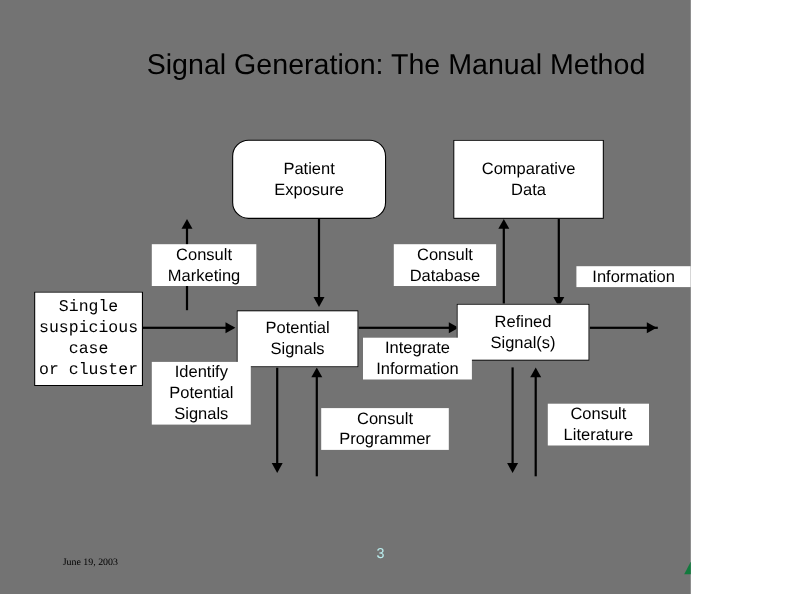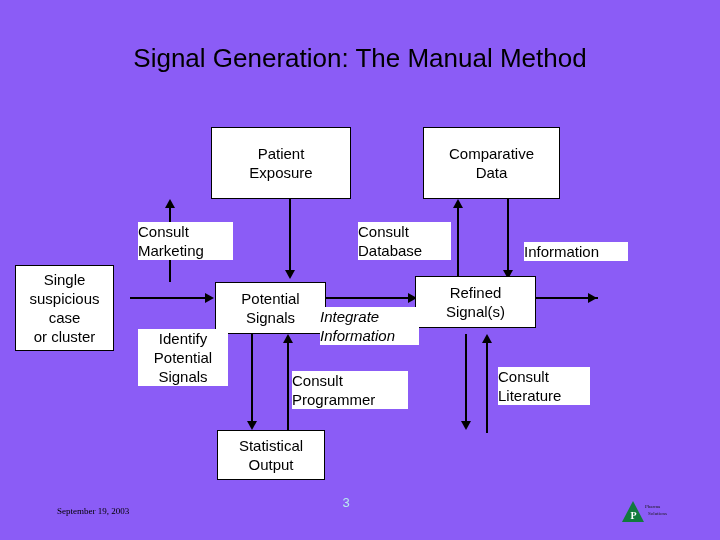--- a/index.html
+++ b/index.html
@@ -2,23 +2,23 @@
 <html><head>
 <meta charset="utf-8">
 <style>
   html, body {
     margin: 0;
     padding: 0;
     background: #ffffff;
   }
   #slide {
     position: relative;
-    width: 720px;
+    width: 628px;
     height: 540px;
-    background: #8b5cf6;
+    background: #737373;
     overflow: hidden;
     font-family: "Liberation Sans", sans-serif;
     color: #000000;
   }
 
   
   .slide-title {
     position: absolute;
     left: 0;
     top: 42px;
@@ -47,21 +47,21 @@
     white-space: pre-line;
     z-index: 3;
   }
 
   
   .label {
     position: absolute;
     font-size: 15px;
     line-height: 19px;
     color: #000000;
-    text-align: left;
+    text-align: center;
     white-space: pre-line;
     background: #ffffff;
     z-index: 4;
   }
   .label.left { text-align: center; }
 
   
   .vline {
     position: absolute;
     width: 0;
@@ -191,64 +191,62 @@
 
   <div class="vline" style="left:287px; top:341px; height:92px;"></div>
   <div class="arrow-up" style="left:283px; top:334px;"></div>
 
   <div class="vline" style="left:465px; top:334px; height:88px;"></div>
   <div class="arrow-down" style="left:461px; top:421px;"></div>
 
   <div class="vline" style="left:486px; top:341px; height:92px;"></div>
   <div class="arrow-up" style="left:482px; top:334px;"></div>
 
-  <div class="box" style="left:211px; top:127px; width:140px; height:72px;">Patient
+  <div class="box" style="left:211px; top:127px; width:140px; height:72px;border-radius:15px;">Patient
 Exposure</div>
 
-  <div class="box" style="left:423px; top:127px; width:137px; height:72px;">Comparative
+  <div class="box" style="left:412px; top:127px; width:137px; height:72px;">Comparative
 Data</div>
 
-  <div class="box" style="left:15px; top:265px; width:99px; height:86px;">Single
+  <div class="box" style="left:31px; top:265px; width:99px; height:86px;font-family:Liberation Mono, monospace;">Single
 suspicious
 case
 or cluster</div>
 
   <div class="box" style="left:215px; top:282px; width:111px; height:52px;">Potential
 Signals</div>
 
   <div class="box" style="left:415px; top:276px; width:121px; height:52px;">Refined
 Signal(s)</div>
 
 
-  <div class="box" style="left:217px; top:430px; width:108px; height:50px;">Statistical
-Output</div>
 
 
   <div class="label" style="left:138px; top:222px; width:95px;">Consult
 Marketing</div>
 
   <div class="label" style="left:358px; top:222px; width:93px;">Consult
 Database</div>
 
   <div class="label" style="left:524px; top:242px; width:104px;">Information</div>
 
   <div class="label left" style="left:138px; top:329px; width:90px;">Identify
 Potential
 Signals</div>
 
-  <div class="label" style="left:320px; top:307px; width:99px;font-style:italic;">Integrate
+  <div class="label" style="left:330px; top:307px; width:99px;">Integrate
 Information</div>
 
   <div class="label" style="left:292px; top:371px; width:116px;">Consult
 Programmer</div>
 
   <div class="label" style="left:498px; top:367px; width:92px;">Consult
 Literature</div>
 
-  <div class="footer-date">September 19, 2003</div>
+  <div class="footer-date">June 19, 2003</div>
 
   <div class="page-number">3</div>
 
   <div class="logo">
     <div class="logo-tri"></div>
     <div class="logo-p">P</div>
     <div class="logo-text">
       <div class="l1">Pharma</div>
       <div class="l2">Solutions</div>
     </div>

